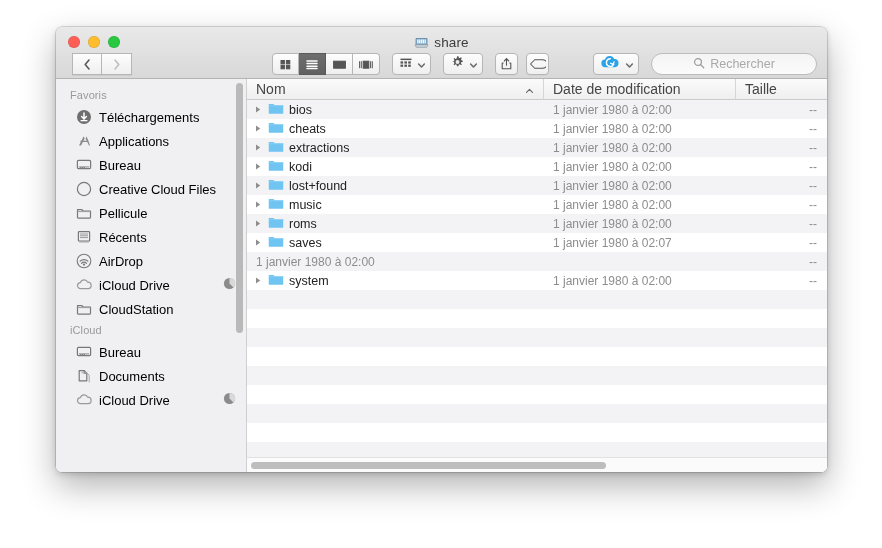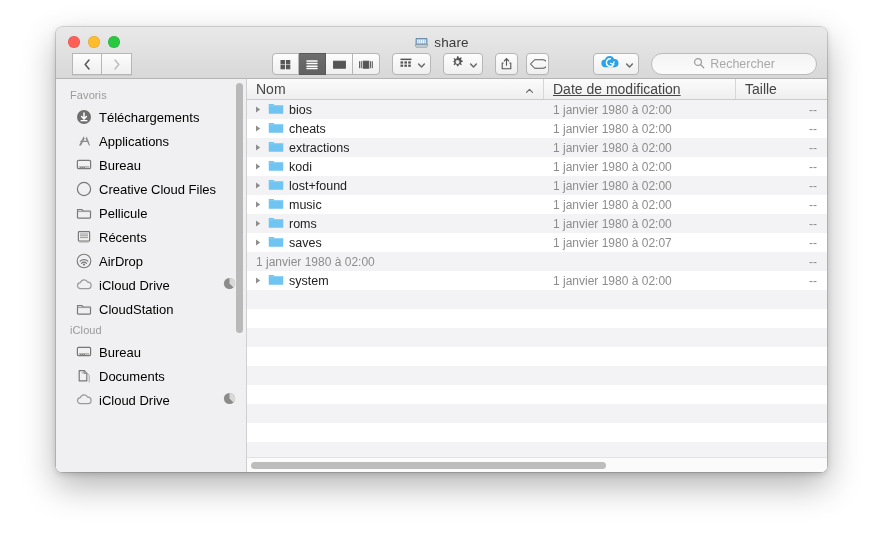--- a/index.html
+++ b/index.html
@@ -260,21 +260,21 @@
   .col-h {
     display: flex;
     align-items: center;
     padding-left: 9px;
     border-right: 1px solid #d6d6d6;
     position: relative;
     height: 100%;
   }
   .col-h:last-child { border-right: none; }
   #col-h-name { flex: 0 0 297px; }
-  #col-h-date { flex: 0 0 192px; text-decoration: underline; }
+  #col-h-date { flex: 0 0 192px; }
   #col-h-size { flex: 1 1 auto; }
   #sort-caret {
     position: absolute;
     right: 9px;
     top: 50%;
     transform: translateY(-50%);
   }
 
   #rows-area {
     flex: 1 1 auto;

